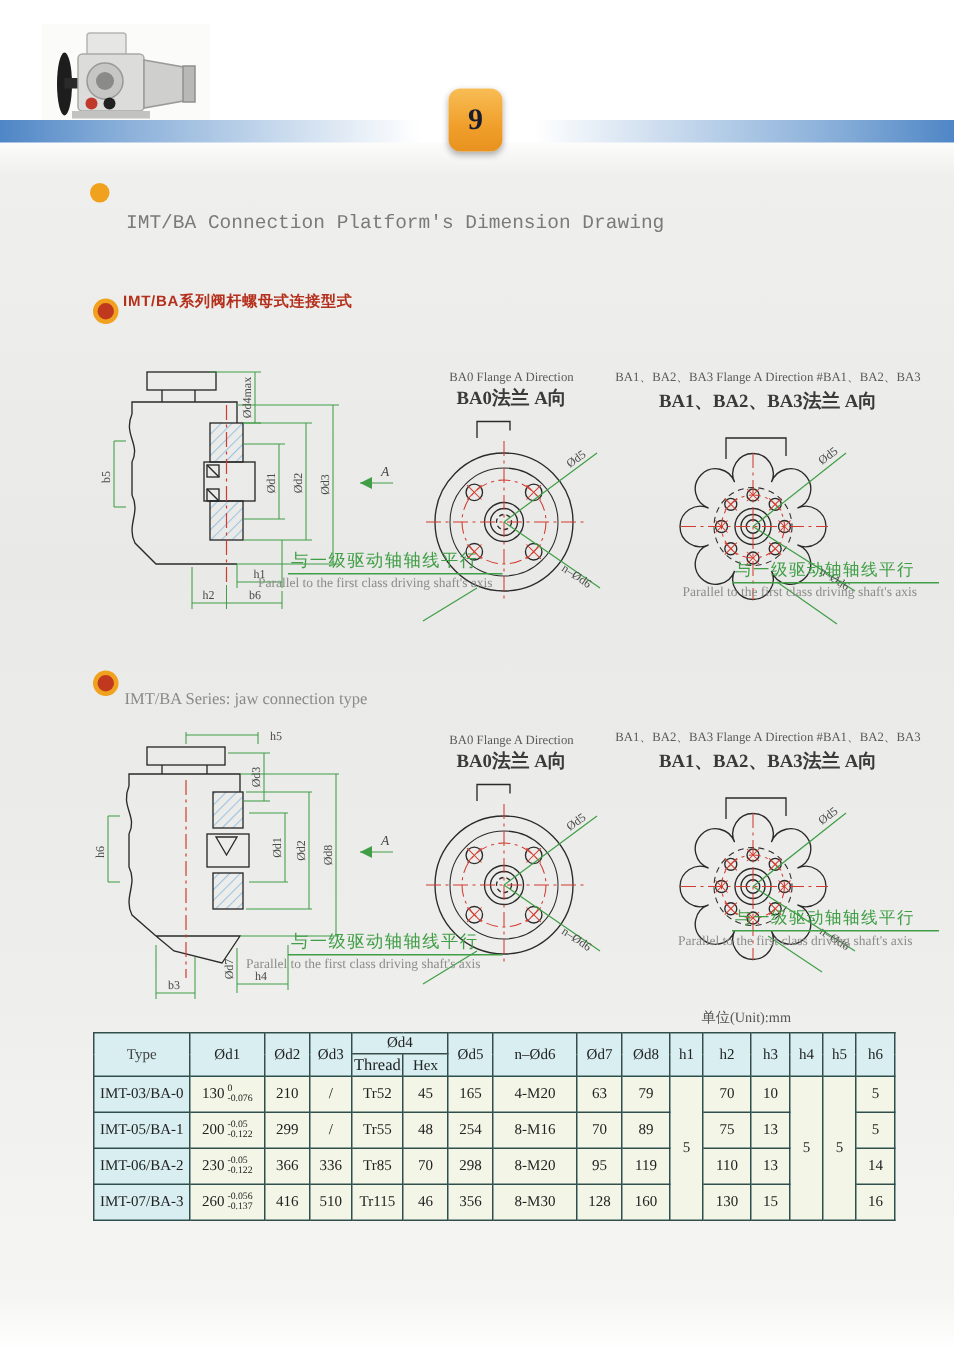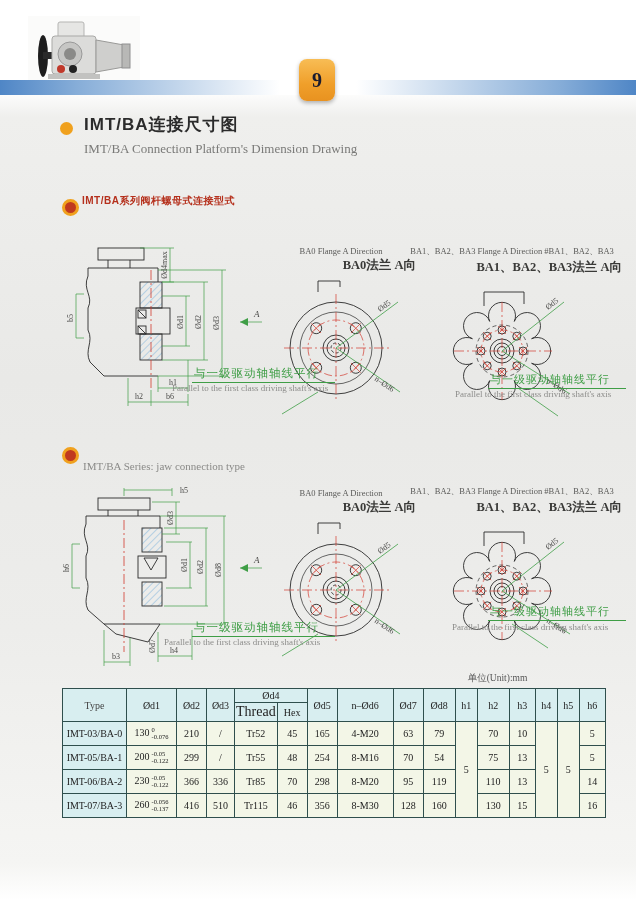--- a/index.html
+++ b/index.html
@@ -8,26 +8,26 @@
         font-family:"Liberation Sans",sans-serif;color:#333;}
   .band{position:absolute;left:0;top:80px;width:636px;height:15px;
         background:linear-gradient(90deg,#4f86c6 0%,#86add8 12%,#ffffff 44%,#ffffff 56%,#86add8 88%,#4f86c6 100%);}
   .badge{position:absolute;left:299px;top:59px;width:36px;height:42px;border-radius:8px;
         background:linear-gradient(180deg,#f8bd55 0%,#f09f2a 60%,#e89220 100%);
         box-shadow:0 2px 4px rgba(0,0,0,.3);display:flex;align-items:center;justify-content:center;
         font-family:"Liberation Serif",serif;font-weight:bold;font-size:20px;color:#1b1b2f;}
   .photo{position:absolute;left:28px;top:16px;width:112px;height:74px;background:#fdfdfd;}
   .main-title-bullet{position:absolute;left:60px;top:122px;width:13px;height:13px;border-radius:50%;background:#f0a11e;}
   .main-title{position:absolute;left:84px;top:113px;font-size:17px;font-weight:bold;letter-spacing:1px;color:#2b2b2b;}
-  .main-sub{position:absolute;left:84px;top:141px;font-family:Liberation Serif, serif;font-size:13px;color:#7a7a78;}
+  .main-sub{position:absolute;left:84px;top:141px;font-family:Liberation Mono, monospace;font-size:13px;color:#7a7a78;}
   .sec-bullet{position:absolute;width:11px;height:11px;border-radius:50%;background:#c0391f;border:3px solid #f0a11e;box-sizing:content-box;}
   .sec-title{position:absolute;font-size:10px;font-weight:bold;letter-spacing:.5px;color:#b5301c;}
   .sec-sub{position:absolute;font-family:"Liberation Serif",serif;font-size:11px;color:#8a8a88;}
   .ftitle-en{font-family:"Liberation Serif",serif;font-size:8.5px;color:#5a5a58;text-align:center;white-space:nowrap;}
-  .ftitle-cn{font-family:"Liberation Serif",serif;font-size:12.5px;font-weight:bold;color:#3a3a38;text-align:right;margin-top:1px;white-space:nowrap;}
+  .ftitle-cn{font-family:"Liberation Serif",serif;font-size:12.5px;font-weight:bold;color:#3a3a38;text-align:center;margin-top:1px;white-space:nowrap;}
   .flange-block{position:absolute;}
   .note-cn{position:absolute;color:#3f9e46;font-size:11.5px;letter-spacing:1px;border-bottom:1px solid #3f9e46;padding:0 16px 1px 2px;white-space:nowrap;}
   .note-en{position:absolute;font-family:"Liberation Serif",serif;font-size:9px;color:#8d8d8b;white-space:nowrap;}
   .unit-note{position:absolute;left:420px;top:672px;width:155px;text-align:center;font-family:"Liberation Serif",serif;font-size:9.5px;color:#555;}
   table.dim{position:absolute;left:62px;top:688px;border-collapse:collapse;table-layout:fixed;
         font-family:"Liberation Serif",serif;font-size:10px;color:#222;}
   table.dim th,table.dim td{border:1px solid #2f4f4d;text-align:center;padding:1px 1px;overflow:hidden;}
   table.dim th{background:#d8eef0;font-weight:normal;font-size:10px;}
   th.type-h{font-size:15px;color:#444;}
   table.dim td{background:#f3f6e7;height:21px;margin-left:27px;}
@@ -56,21 +56,20 @@
       <rect x="20" y="58" width="52" height="5" fill="#c2c2c0"></rect>
     </svg>
   </div>
 
   <div class="band"></div>
   <div class="badge">
     <span>9</span>
   </div>
 
   <div class="main-title-bullet"></div>
-  <div class="main-title">IMT/BA连接尺寸图</div>
   <div class="main-sub">IMT/BA Connection Platform's Dimension Drawing</div>
 
   <div class="sec-bullet" style="left:62px;top:199px;"></div>
   <div class="sec-title" style="left:82px;top:194px;">IMT/BA系列阀杆螺母式连接型式</div>
 
   <div style="position:absolute;left:64px;top:238px;">
     <svg width="210" height="180" viewBox="0 0 210 180">
       <defs>
         <pattern id="hatch1" width="5" height="5" patternUnits="userSpaceOnUse" patternTransform="rotate(45)">
           <line x1="0" y1="0" x2="0" y2="5" stroke="#9cc3e0" stroke-width="1.4"></line>
@@ -428,21 +427,21 @@
         <th rowspan="2">Ød7</th>
         <th rowspan="2">Ød8</th>
         <th rowspan="2">h1</th>
         <th rowspan="2">h2</th>
         <th rowspan="2">h3</th>
         <th rowspan="2">h4</th>
         <th rowspan="2">h5</th>
         <th rowspan="2">h6</th>
       </tr>
       <tr>
-        <th style="font-size:14px">Thread</th>
+        <th style="font-size:11px">Thread</th>
         <th style="font-size:10px">Hex</th>
       </tr>
     </thead>
     <tbody>
       <tr>
         <td class="typecell">IMT-03/BA-0</td>
         <td><span>130</span><span class="tol">
               <span>0</span>
               <span>-0.076</span>
             </span></td>
@@ -467,21 +466,21 @@
               <span>-0.05</span>
               <span>-0.122</span>
             </span></td>
         <td>299</td>
         <td>/</td>
         <td>Tr55</td>
         <td>48</td>
         <td>254</td>
         <td>8-M16</td>
         <td>70</td>
-        <td>54</td>
+        <td>89</td>
         <td>75</td>
         <td>13</td>
         <td>5</td>
       </tr>
       <tr>
         <td class="typecell">IMT-06/BA-2</td>
         <td><span>230</span><span class="tol">
               <span>-0.05</span>
               <span>-0.122</span>
             </span></td>

